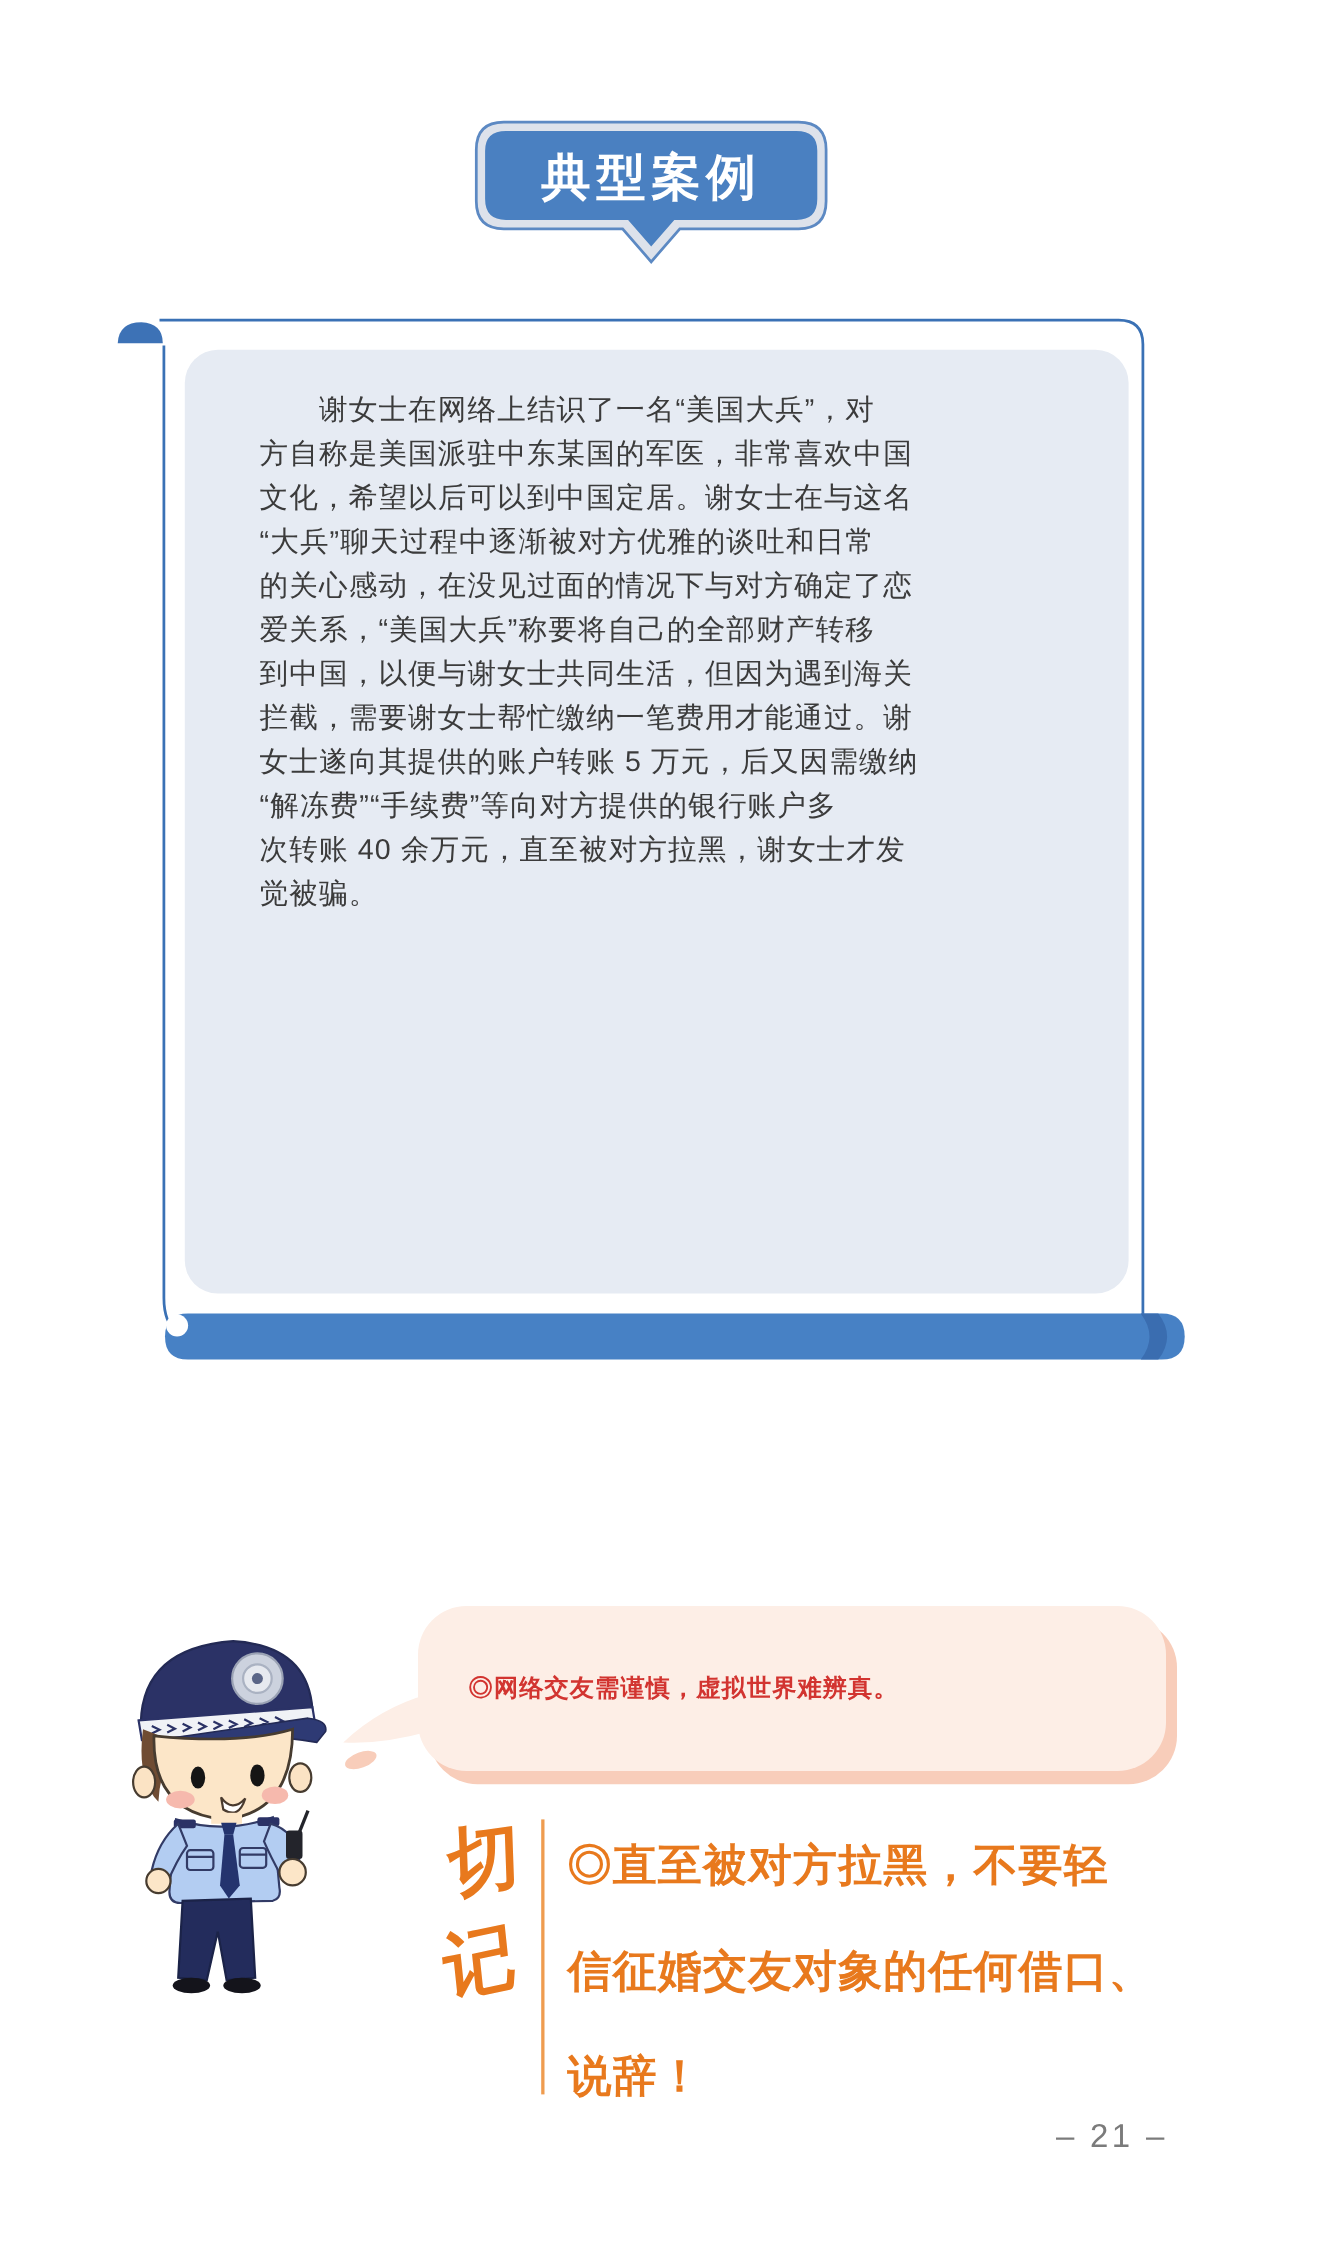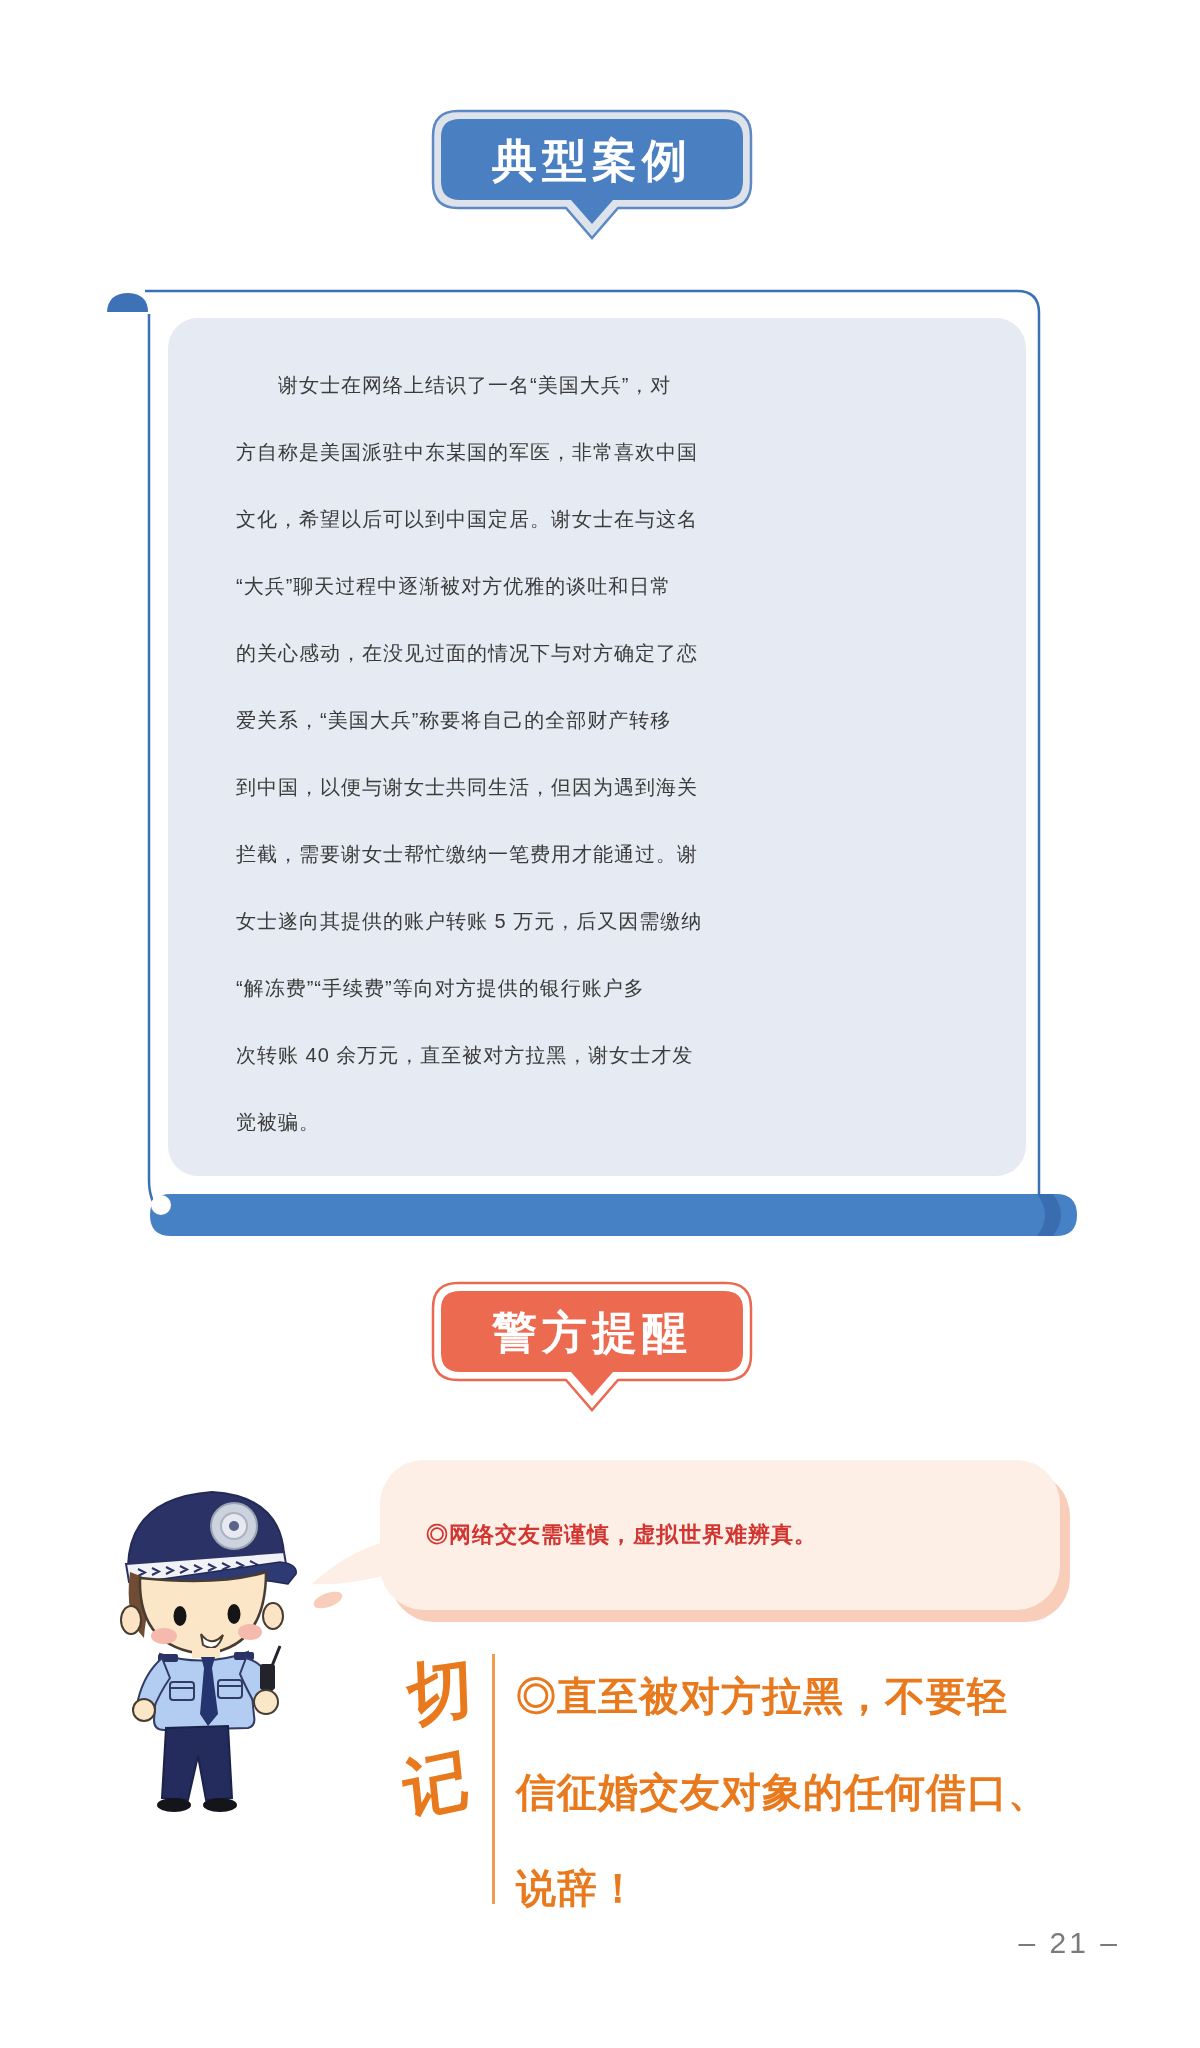--- a/index.html
+++ b/index.html
@@ -7,39 +7,39 @@
         font-family:"Liberation Sans", sans-serif;}
   .abs{position:absolute;}
 
   
   .banner{width:324px;height:140px;}
   .banner svg{display:block;width:100%;height:100%;}
   .banner-text{font-family:"Liberation Serif", serif;font-weight:bold;}
 
   
   .case-body-box{left:168px;top:318px;width:858px;height:858px;border-radius:30px;background:#e6ebf3;}
-  .case-text{left:236px;top:352px;width:800px;font-size:20px;line-height:67px;color:#3b3b3b;
+  .case-text{left:236px;top:352px;width:800px;font-size:26px;line-height:40px;color:#3b3b3b;
              white-space:pre;letter-spacing:1px;}
 
   
   .speech-bubble{left:380px;top:1460px;width:680px;height:150px;border-radius:44px;
                  background:#fdeee6;box-shadow:10px 12px 0 #f8cdba;}
   .bubble-text{left:426px;top:1460px;width:640px;height:150px;display:flex;align-items:center;
                color:#d23430;font-size:22px;font-weight:600;letter-spacing:1px;}
 
   
   .remember{left:394px;top:1646px;width:92px;color:#e8791d;font-family:"Liberation Serif", serif;
             font-weight:bold;font-size:66px;line-height:92px;text-align:center;}
   .remember .ch1{display:block;transform:rotate(-8deg) skewX(-6deg);}
   .remember .ch2{display:block;transform:rotate(-12deg) skewX(-6deg) translateX(-4px);}
   .v-divider{left:492px;top:1654px;width:3px;height:250px;background:#ef9c4f;}
   .warning-text{left:516px;top:1648px;width:600px;color:#e8791d;font-weight:bold;
                 font-size:40px;line-height:96px;white-space:pre;letter-spacing:1px;}
 
-  .page-number{left:960px;top:1926px;width:160px;text-align:right;color:#7b7b7b;
+  .page-number{left:960px;top:1926px;width:160px;text-align:left;color:#7b7b7b;
                font-size:30px;letter-spacing:3px;}
 </style>
 </head>
 <body>
 
 <div id="page">
 
   <div class="abs banner" style="left:430px;top:108px;">
     <svg viewBox="0 0 324 140">
       <path d="M28 3 H296 Q321 3 321 28 V75 Q321 100 296 100 H188 L162 130 L136 100 H28 Q3 100 3 75 V28 Q3 3 28 3 Z" fill="#dde2eb" stroke="#5c89c3" stroke-width="2.5"></path>
@@ -68,27 +68,20 @@
 “大兵”聊天过程中逐渐被对方优雅的谈吐和日常
 的关心感动，在没见过面的情况下与对方确定了恋
 爱关系，“美国大兵”称要将自己的全部财产转移
 到中国，以便与谢女士共同生活，但因为遇到海关
 拦截，需要谢女士帮忙缴纳一笔费用才能通过。谢
 女士遂向其提供的账户转账 5 万元，后又因需缴纳
 “解冻费”“手续费”等向对方提供的银行账户多
 次转账 40 余万元，直至被对方拉黑，谢女士才发
 觉被骗。</div>
 
-  <div class="abs banner" style="left:430px;top:1280px;">
-    <svg viewBox="0 0 324 140">
-      <path d="M28 3 H296 Q321 3 321 28 V75 Q321 100 296 100 H188 L162 130 L136 100 H28 Q3 100 3 75 V28 Q3 3 28 3 Z" fill="#ffffff" stroke="#ea6950" stroke-width="2.5"></path>
-      <path d="M30 11 H294 Q313 11 313 29 V73 Q313 92 294 92 H183 L162 116 L141 92 H30 Q11 92 11 73 V29 Q11 11 30 11 Z" fill="#ec6a50"></path>
-      <text class="banner-text" x="162" y="68" text-anchor="middle" font-size="45" letter-spacing="5" fill="#ffffff">警方提醒</text>
-    </svg>
-  </div>
 
   <svg class="abs" style="left:100px;top:1468px;" width="210" height="345" viewBox="0 0 210 345">
 
     <path d="M28 98 Q30 30 112 24 Q180 28 184 86 Q185 97 178 99 L40 104 Z" fill="#2b3266" stroke="#232a55" stroke-width="2"></path>
     <circle cx="134" cy="58" r="23" fill="#ccd2de" stroke="#9aa2b4" stroke-width="2"></circle>
     <circle cx="134" cy="58" r="13" fill="#e6e9ef" stroke="#aab2c2" stroke-width="2"></circle>
     <circle cx="134" cy="58" r="5" fill="#5a6587"></circle>
     <polygon points="26,96 184,84 187,102 29,114" fill="#f0f2f6" stroke="#2b3266" stroke-width="2"></polygon>
     <path d="M38 101 l7 3.5 l-7 3.5 m14 -8 l7 3.5 l-7 3.5 m14 -8 l7 3.5 l-7 3.5 m14 -8 l7 3.5 l-7 3.5 m14 -8 l7 3.5 l-7 3.5 m14 -8 l7 3.5 l-7 3.5 m14 -8 l7 3.5 l-7 3.5 m14 -8 l7 3.5 l-7 3.5 m14 -8 l7 3.5 l-7 3.5" fill="none" stroke="#2b3266" stroke-width="2"></path>
     <path d="M56 112 L180 94 Q198 96 196 106 L188 116 Q122 104 60 122 Z" fill="#2e3a74" stroke="#232a55" stroke-width="1.5"></path>

